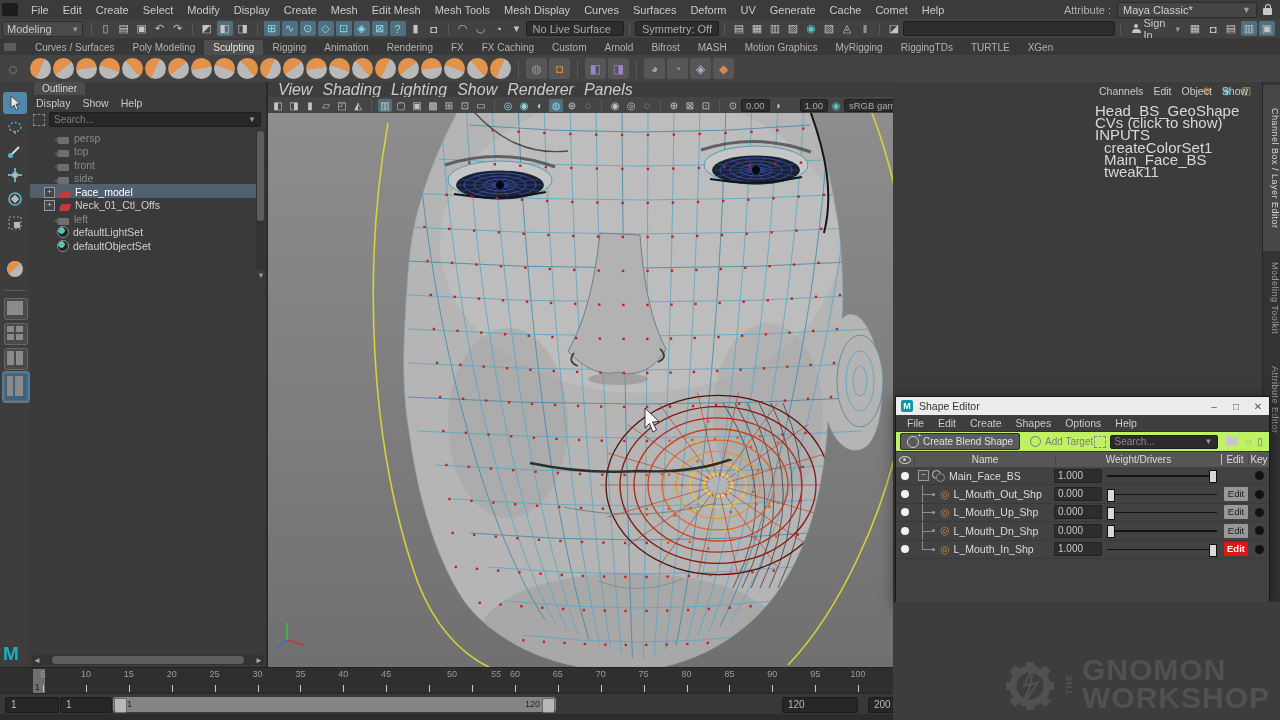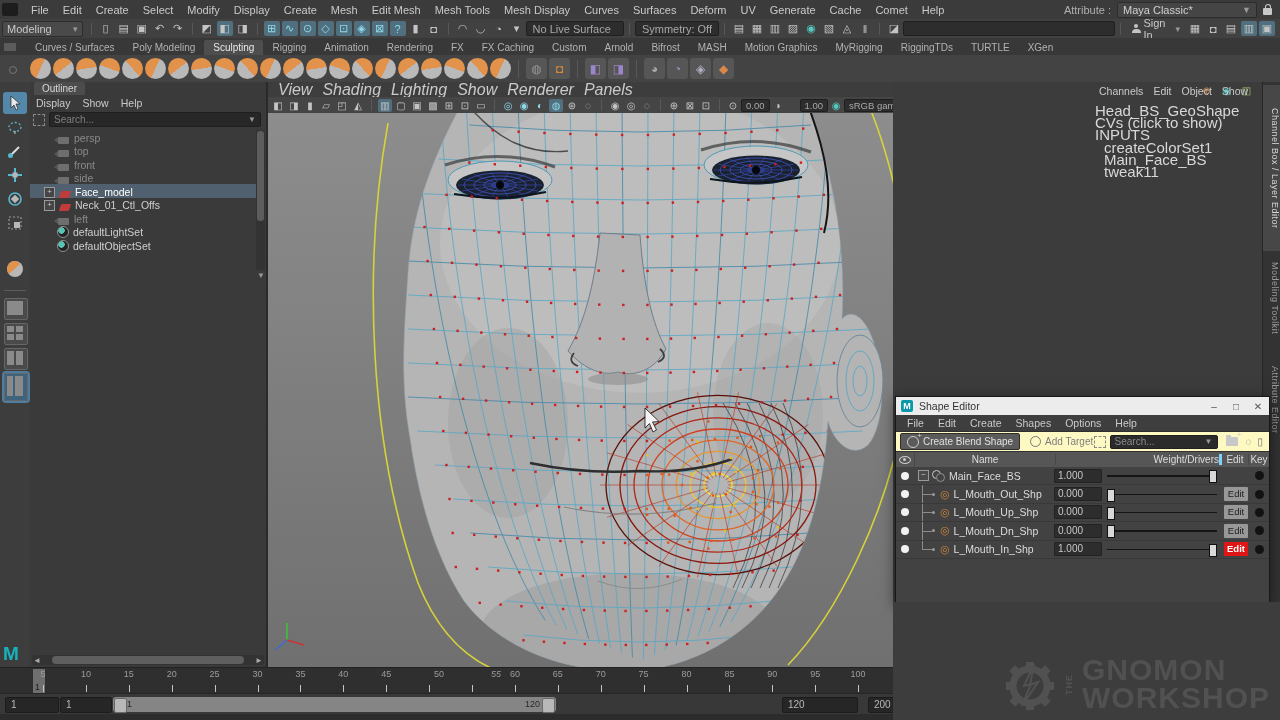--- a/index.html
+++ b/index.html
@@ -100,35 +100,35 @@
   .side-tab{position:absolute;left:0;width:17px;writing-mode:vertical-rl;font-size:9px;color:#9a9a9a;padding:8px 0;text-align:center;letter-spacing:.5px;}
   .side-tab.active{background:#474747;color:#d8d8d8;}
   
   #shape-editor{left:895px;top:396px;width:373px;height:206px;background:#424242;border:1px solid #181818;box-shadow:0 3px 14px rgba(0,0,0,.5);z-index:5;}
   #se-titlebar{position:absolute;left:0;top:0;width:100%;height:18px;background:#ececec;display:flex;align-items:center;padding-left:5px;box-sizing:border-box;}
   #se-maya-icon{width:12px;height:12px;background:#0b98a9;color:#fff;font-size:9px;font-weight:bold;text-align:center;line-height:12px;border-radius:2px;flex:none;}
   #se-title{color:#333;font-size:10.5px;margin-left:6px;}
   .se-winbtn{width:22px;height:18px;color:#555;font-size:10px;display:flex;align-items:center;justify-content:center;}
   #se-menus{position:absolute;left:0;top:18px;width:100%;height:17px;background:#3e3e3e;border-bottom:1px solid #2e2e2e;display:flex;align-items:center;padding-left:4px;box-sizing:border-box;}
   #se-menus .menu-item{font-size:10.5px;padding:0 7px;}
-  #se-toolbar{position:absolute;left:0;top:35px;width:100%;height:20px;background:#fef9c3;display:flex;align-items:center;padding:0 4px;box-sizing:border-box;border-bottom:1px solid #323232;}
+  #se-toolbar{position:absolute;left:0;top:35px;width:100%;height:20px;background:#bef264;display:flex;align-items:center;padding:0 4px;box-sizing:border-box;border-bottom:1px solid #323232;}
   #se-cbs-btn{height:15px;background:#5b5b5b;border:1px solid #2d2d2d;border-radius:2px;display:flex;align-items:center;gap:4px;padding:0 6px;font-size:10px;color:#e0e0e0;}
   .ic-ball-plus{width:10px;height:10px;border-radius:50%;border:1px solid #cfcfcf;position:relative;}
   .ic-ball-plus::after{content:"+";position:absolute;right:-4px;top:-6px;font-size:8px;color:#cfcfcf;}
   #se-addtarget{display:flex;align-items:center;gap:4px;margin-left:10px;font-size:10px;color:#7d7d7d;}
   .ic-ball-dim{width:9px;height:9px;border-radius:50%;border:1px solid #777;}
   #se-search{width:98px;height:12px;background:#2b2b2b;border:1px solid #1f1f1f;border-radius:2px;color:#8a8a8a;font-size:10px;display:flex;align-items:center;padding:0 4px;}
   #se-search .caret{margin-left:auto;color:#999;font-size:8px;}
   .ic-folder{width:12px;height:9px;background:#c8c8c8;border-radius:1px;position:relative;}
   .ic-folder::before{content:"";position:absolute;left:0;top:-2px;width:5px;height:2px;background:#c8c8c8;border-radius:1px 1px 0 0;}
   .ic-folder::after{content:"+";position:absolute;right:-4px;top:-7px;font-size:8px;color:#c8c8c8;}
   #se-header{position:absolute;left:0;top:55px;width:100%;height:15px;background:#565656;display:flex;align-items:center;font-size:10px;color:#ddd;box-sizing:border-box;}
   .se-col-vis{width:18px;flex:none;display:flex;justify-content:center;border-right:1px solid #474747;height:100%;align-items:center;}
   .se-col-name{width:140px;flex:none;text-align:center;border-right:1px solid #474747;}
-  .se-col-weight{flex:1;text-align:right;border-right:3px solid #7dd3fc;}
+  .se-col-weight{flex:1;text-align:center;border-right:1px solid #7dd3fc;}
   .se-col-edit{width:26px;flex:none;text-align:center;border-right:1px solid #474747;}
   .se-col-key{width:20px;flex:none;text-align:center;}
   .ic-eye{width:10px;height:6px;border:1px solid #ccc;border-radius:50%;position:relative;}
   .ic-eye::after{content:"";position:absolute;left:3px;top:1px;width:3px;height:3px;background:#ccc;border-radius:50%;}
   #se-rows{position:absolute;left:0;top:70px;width:100%;}
   .se-row{height:17.4px;display:flex;align-items:center;border-bottom:1px solid #393939;font-size:10.5px;}
   .se-vis{width:18px;flex:none;display:flex;justify-content:center;}
   .vis-dot{width:8px;height:8px;border-radius:50%;background:#f2f2f2;}
   .se-name{width:140px;flex:none;display:flex;align-items:center;height:100%;color:#dcdcdc;overflow:hidden;white-space:nowrap;}
   .se-exp{width:9px;height:9px;border:1px solid #9a9a9a;background:#4a4a4a;color:#ccc;font-size:8px;line-height:7px;text-align:center;margin:0 3px 0 4px;flex:none;}
@@ -1221,21 +1221,21 @@
       <span class="tick" style="left: 214.6px;">25</span>
       <span class="tickline" style="left: 214.6px;"></span>
       <span class="tick" style="left: 257.5px;">30</span>
       <span class="tickline" style="left: 257.5px;"></span>
       <span class="tick" style="left: 300.4px;">35</span>
       <span class="tickline" style="left: 300.4px;"></span>
       <span class="tick" style="left: 343.3px;">40</span>
       <span class="tickline" style="left: 343.3px;"></span>
       <span class="tick" style="left: 386.2px;">45</span>
       <span class="tickline" style="left: 386.2px;"></span>
-      <span class="tick" style="left: 439px;">50</span>
+      <span class="tick" style="left: 452px;">50</span>
       <span class="tickline" style="left: 429.1px;"></span>
       <span class="tick" style="left: 496px; font-style: italic;">55</span>
       <span class="tickline" style="left: 472px;"></span>
       <span class="tick" style="left: 514.9px;">60</span>
       <span class="tickline" style="left: 514.9px;"></span>
       <span class="tick" style="left: 557.8px;">65</span>
       <span class="tickline" style="left: 557.8px;"></span>
       <span class="tick" style="left: 600.7px;">70</span>
       <span class="tickline" style="left: 600.7px;"></span>
       <span class="tick" style="left: 643.6px;">75</span>

